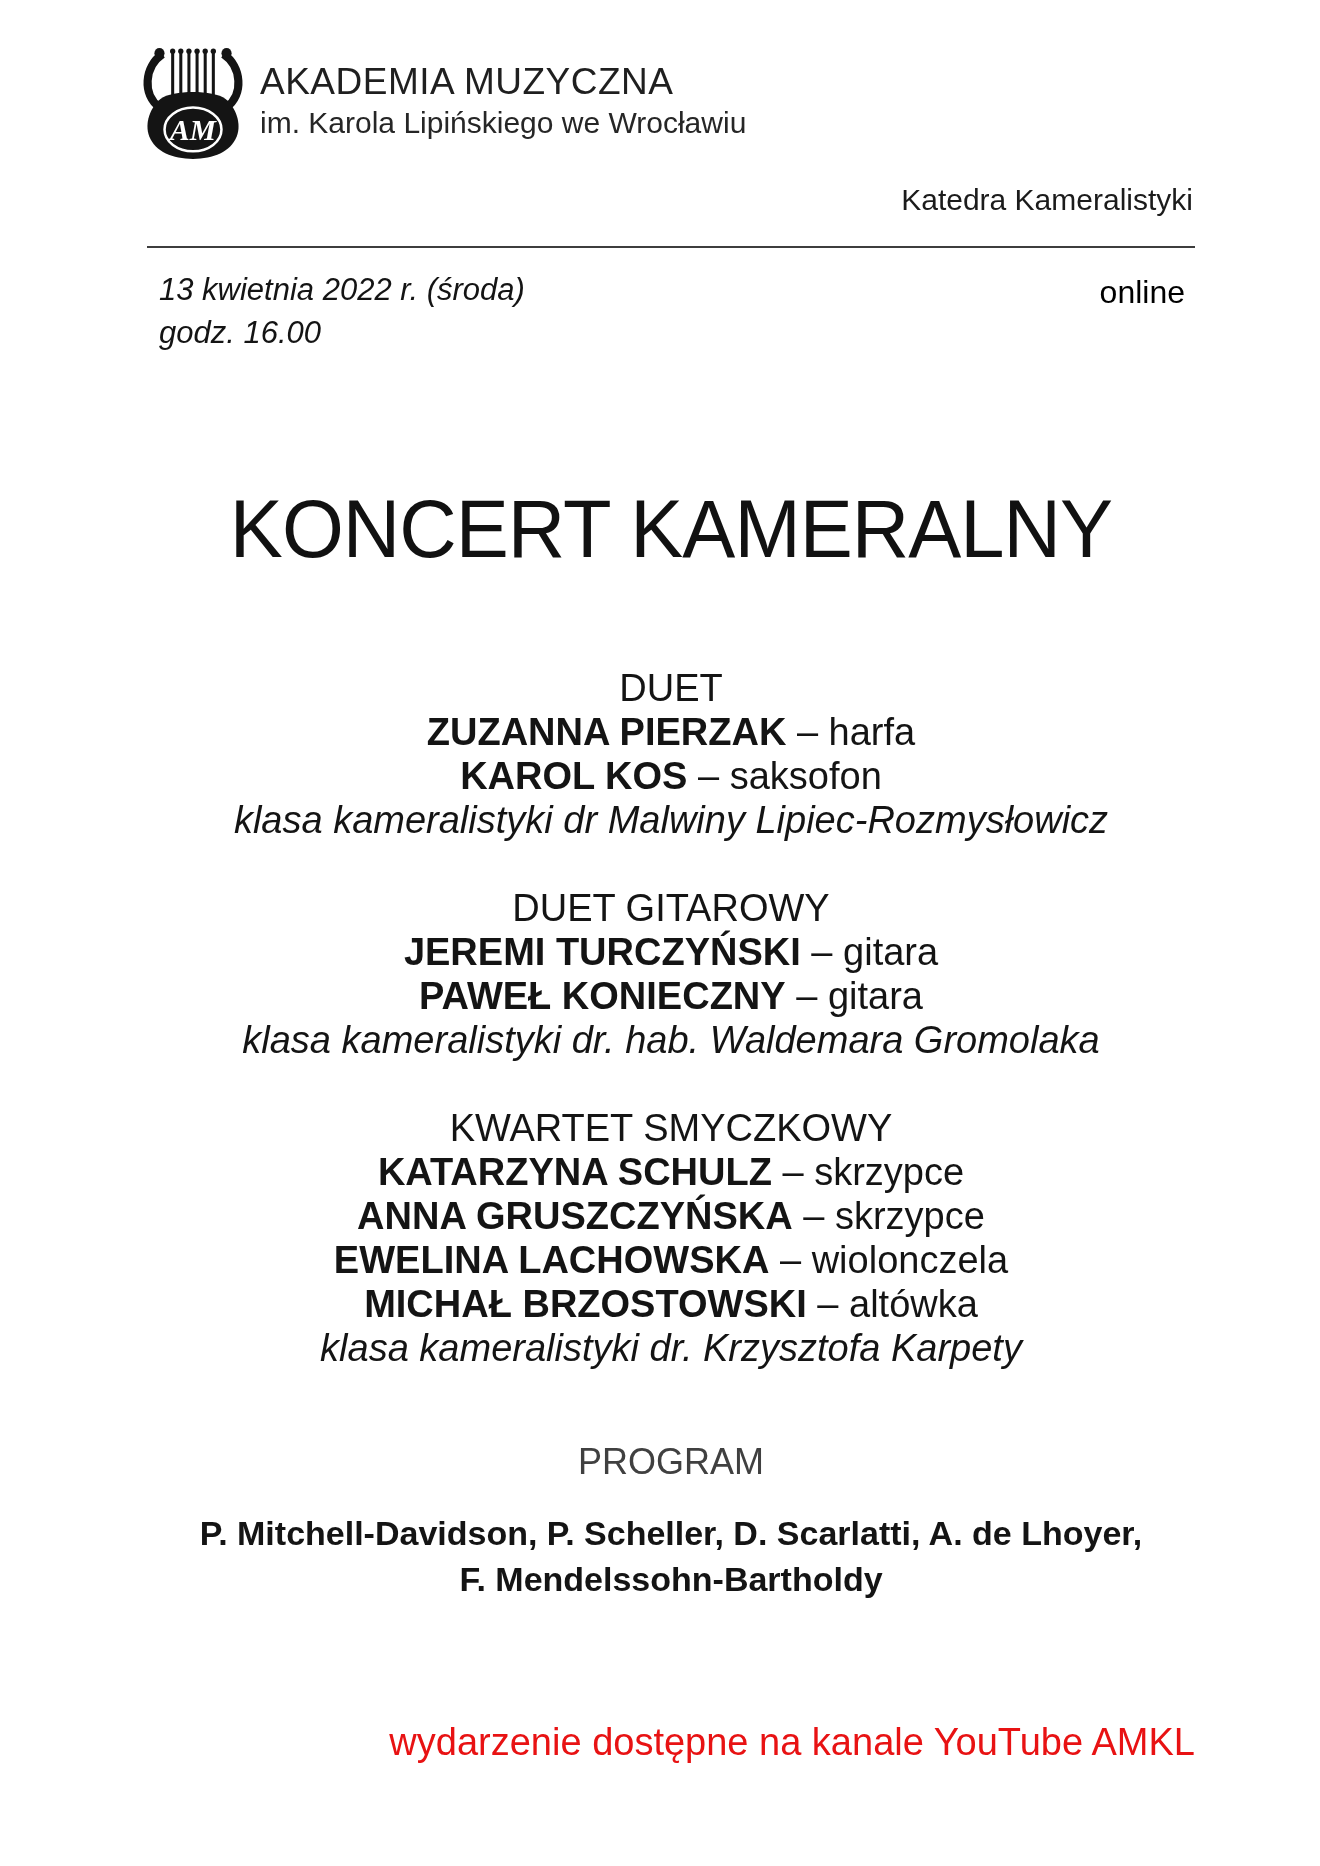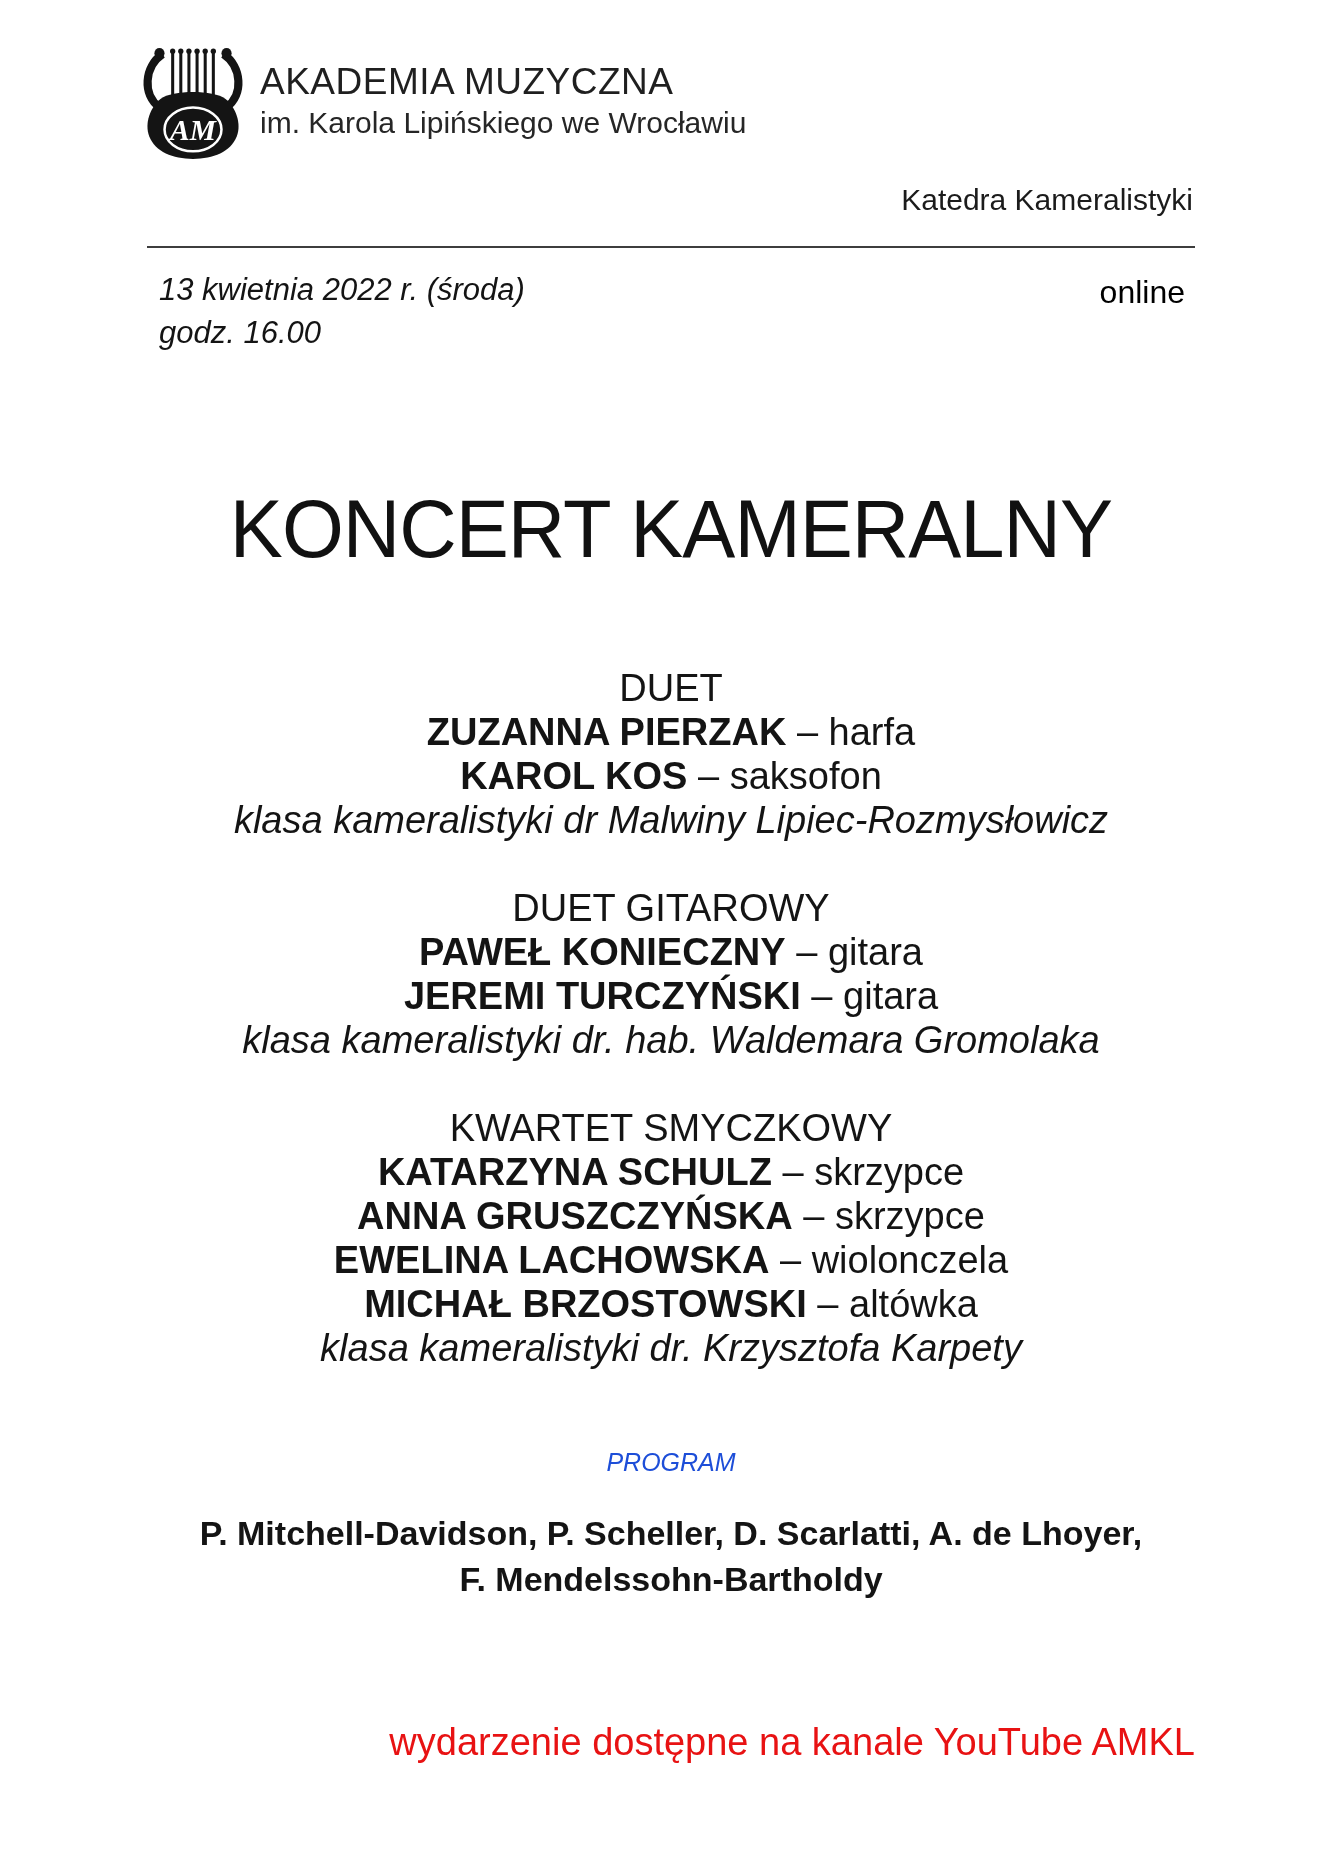--- a/index.html
+++ b/index.html
@@ -38,21 +38,21 @@
   .ensembles { position: absolute; top: 650px; left: 147px; width: 1048px; text-align: center; margin-top: 16px; }
   .ensemble + .ensemble { margin-top: 44px; }
   .ens-heading { font-size: 38px; line-height: 44px; color: #141414; }
   .member-line { font-size: 38px; line-height: 44px; color: #141414; white-space: nowrap; }
   .member-name { font-weight: bold; }
   .member-instrument { font-weight: normal; }
   .class-line { font-size: 38px; line-height: 44px; font-style: italic; color: #141414; white-space: nowrap; }
 
   
   .program-block { position: absolute; top: 1440px; left: 147px; width: 1048px; text-align: center; }
-  .program-heading { font-size: 25px; line-height: 44px; color: #1d4ed8; margin-bottom: 26px; font-style: italic; }
+  .program-heading { font-size: 36px; line-height: 44px; color: #404040; margin-bottom: 26px; }
   .program-line { font-size: 34px; line-height: 46px; font-weight: bold; color: #141414; white-space: nowrap; }
 
   
   .footer-note {
     position: absolute; top: 1720px; left: 147px; width: 1048px;
     text-align: right; font-size: 38px; line-height: 44px;
     color: #e81213; white-space: nowrap;
   }
 </style>
 </head>
@@ -119,25 +119,25 @@
       <div class="member-line">
         <span class="member-name">KAROL KOS</span>
         <span class="member-instrument">– saksofon</span>
       </div>
       <div class="class-line">klasa kameralistyki dr Malwiny Lipiec-Rozmysłowicz</div>
     </div>
 
     <div class="ensemble">
       <div class="ens-heading">DUET GITAROWY</div>
       <div class="member-line">
-        <span class="member-name">PAWEŁ KONIECZNY</span>
+        <span class="member-name">JEREMI TURCZYŃSKI</span>
         <span class="member-instrument">– gitara</span>
       </div>
       <div class="member-line">
-        <span class="member-name">JEREMI TURCZYŃSKI</span>
+        <span class="member-name">PAWEŁ KONIECZNY</span>
         <span class="member-instrument">– gitara</span>
       </div>
       <div class="class-line">klasa kameralistyki dr. hab. Waldemara Gromolaka</div>
     </div>
 
     <div class="ensemble">
       <div class="ens-heading">KWARTET SMYCZKOWY</div>
       <div class="member-line">
         <span class="member-name">KATARZYNA SCHULZ</span>
         <span class="member-instrument">– skrzypce</span>

